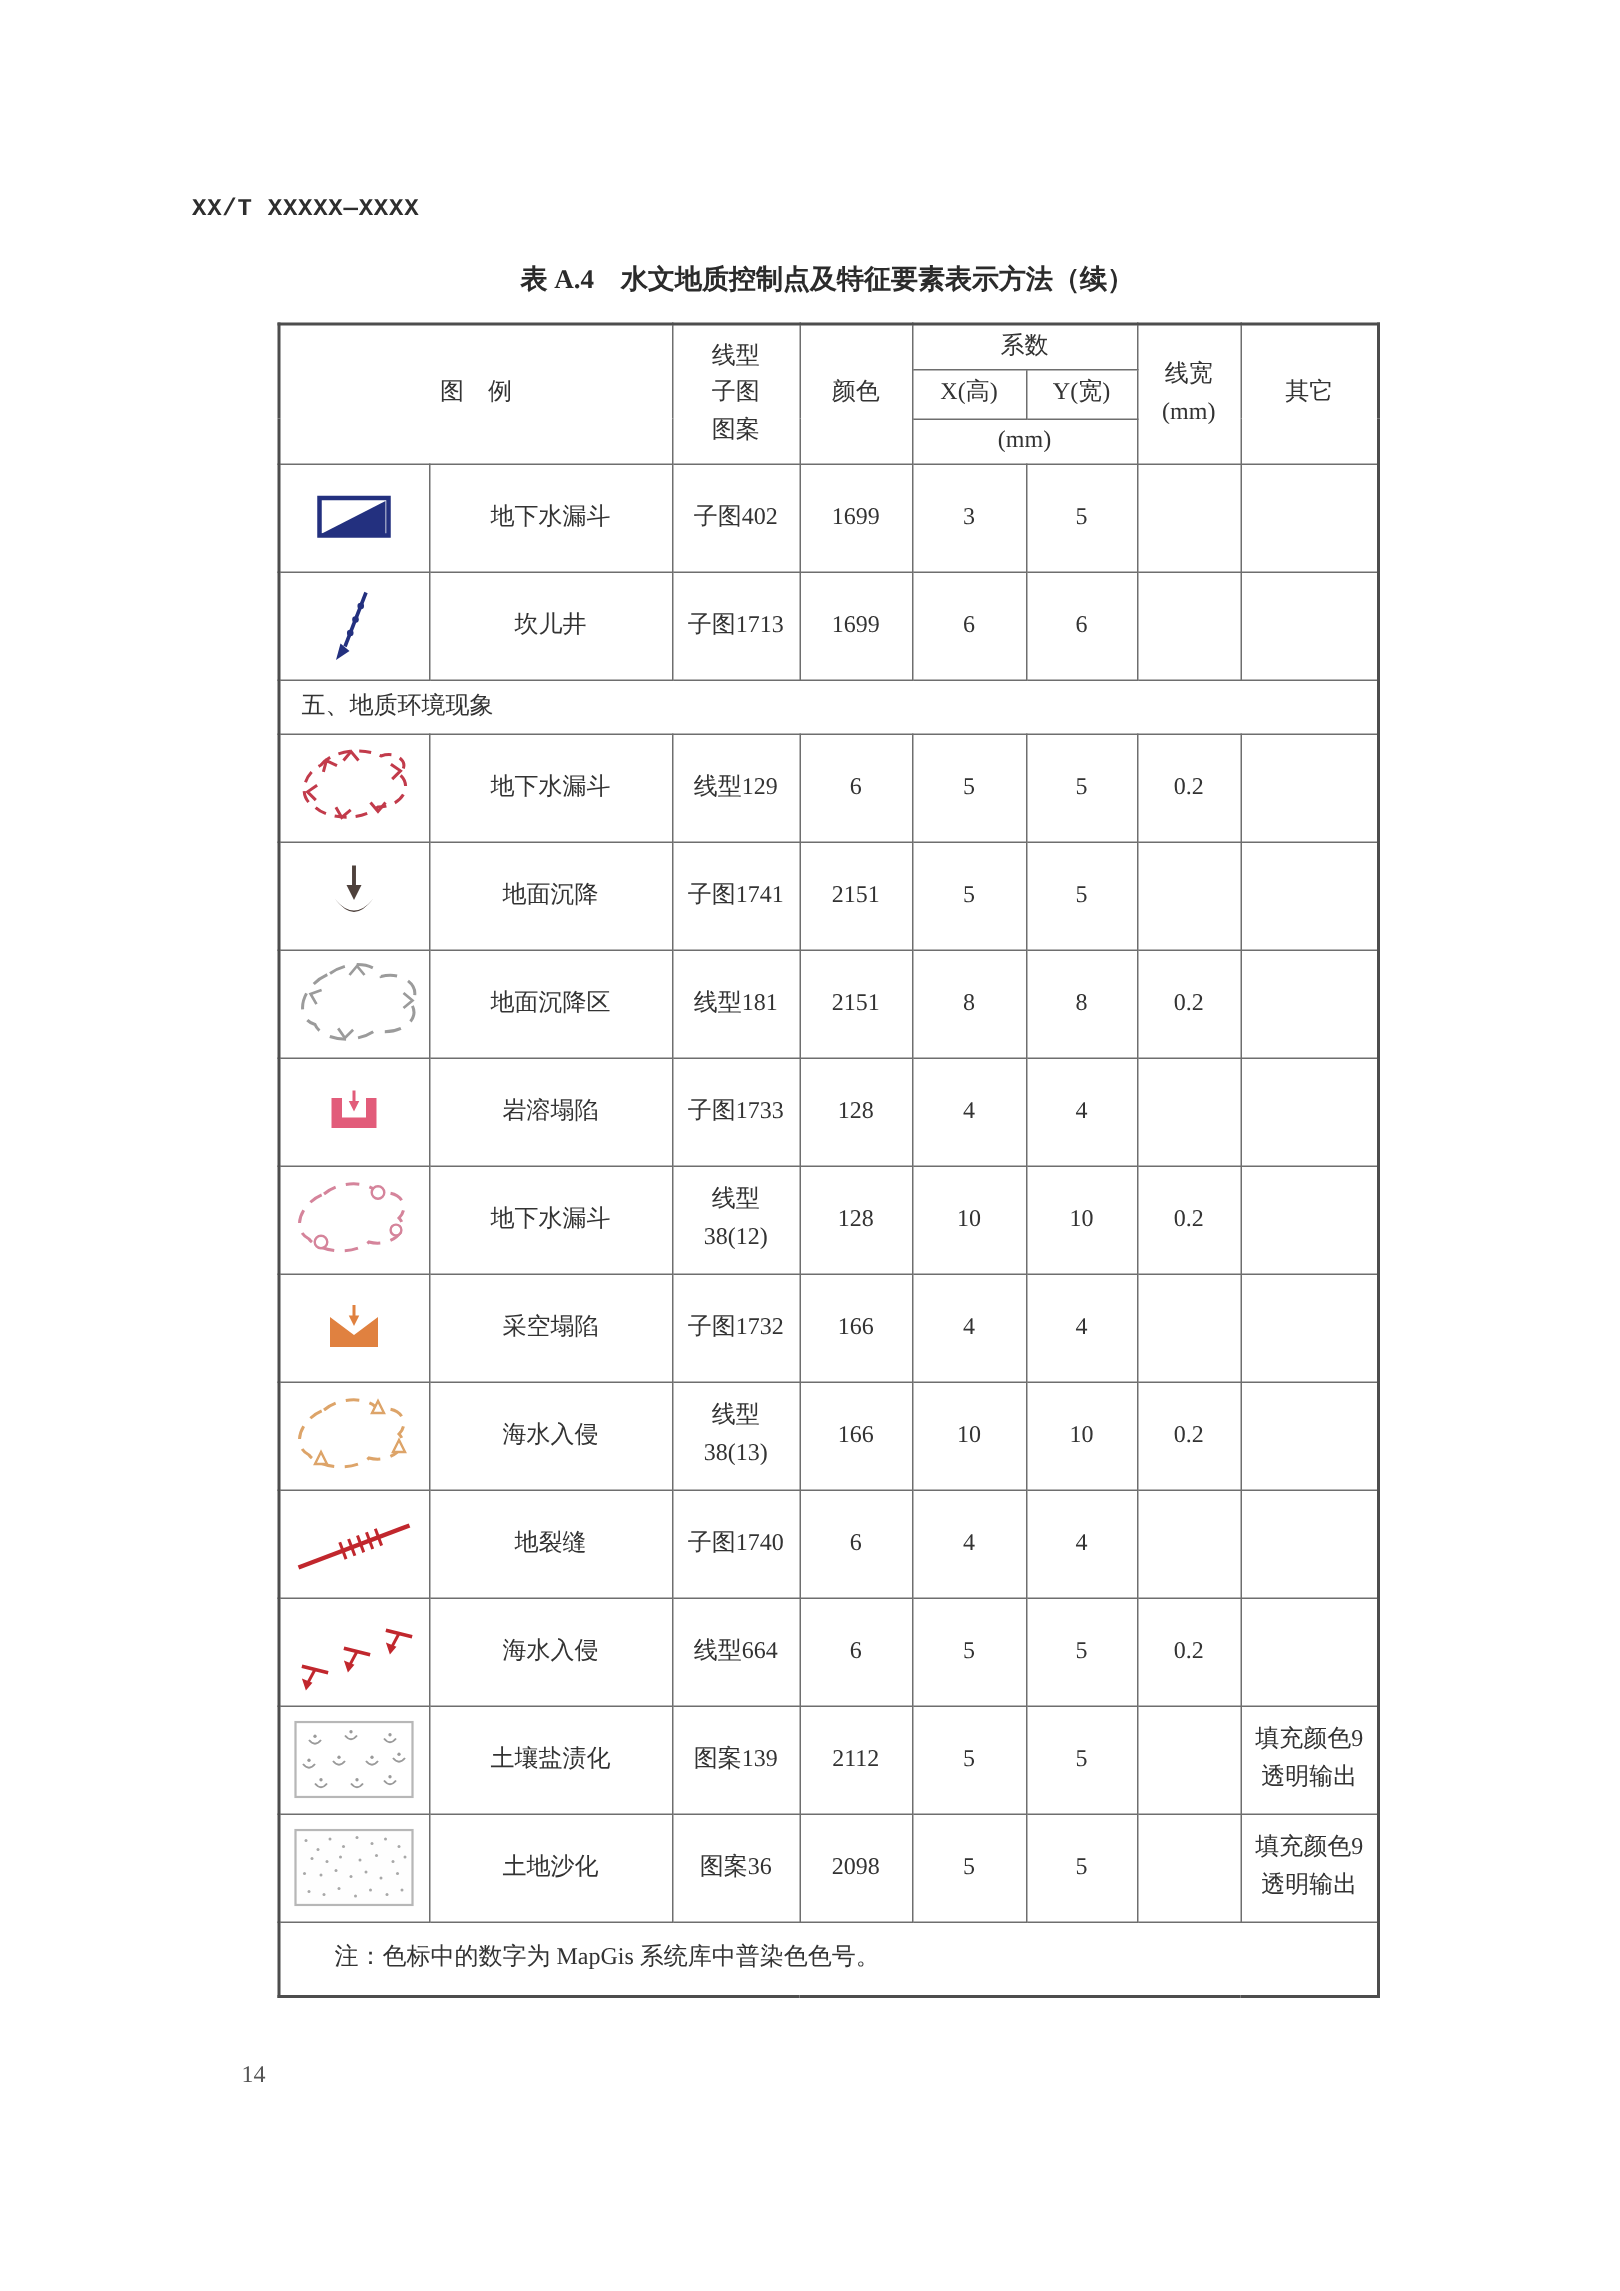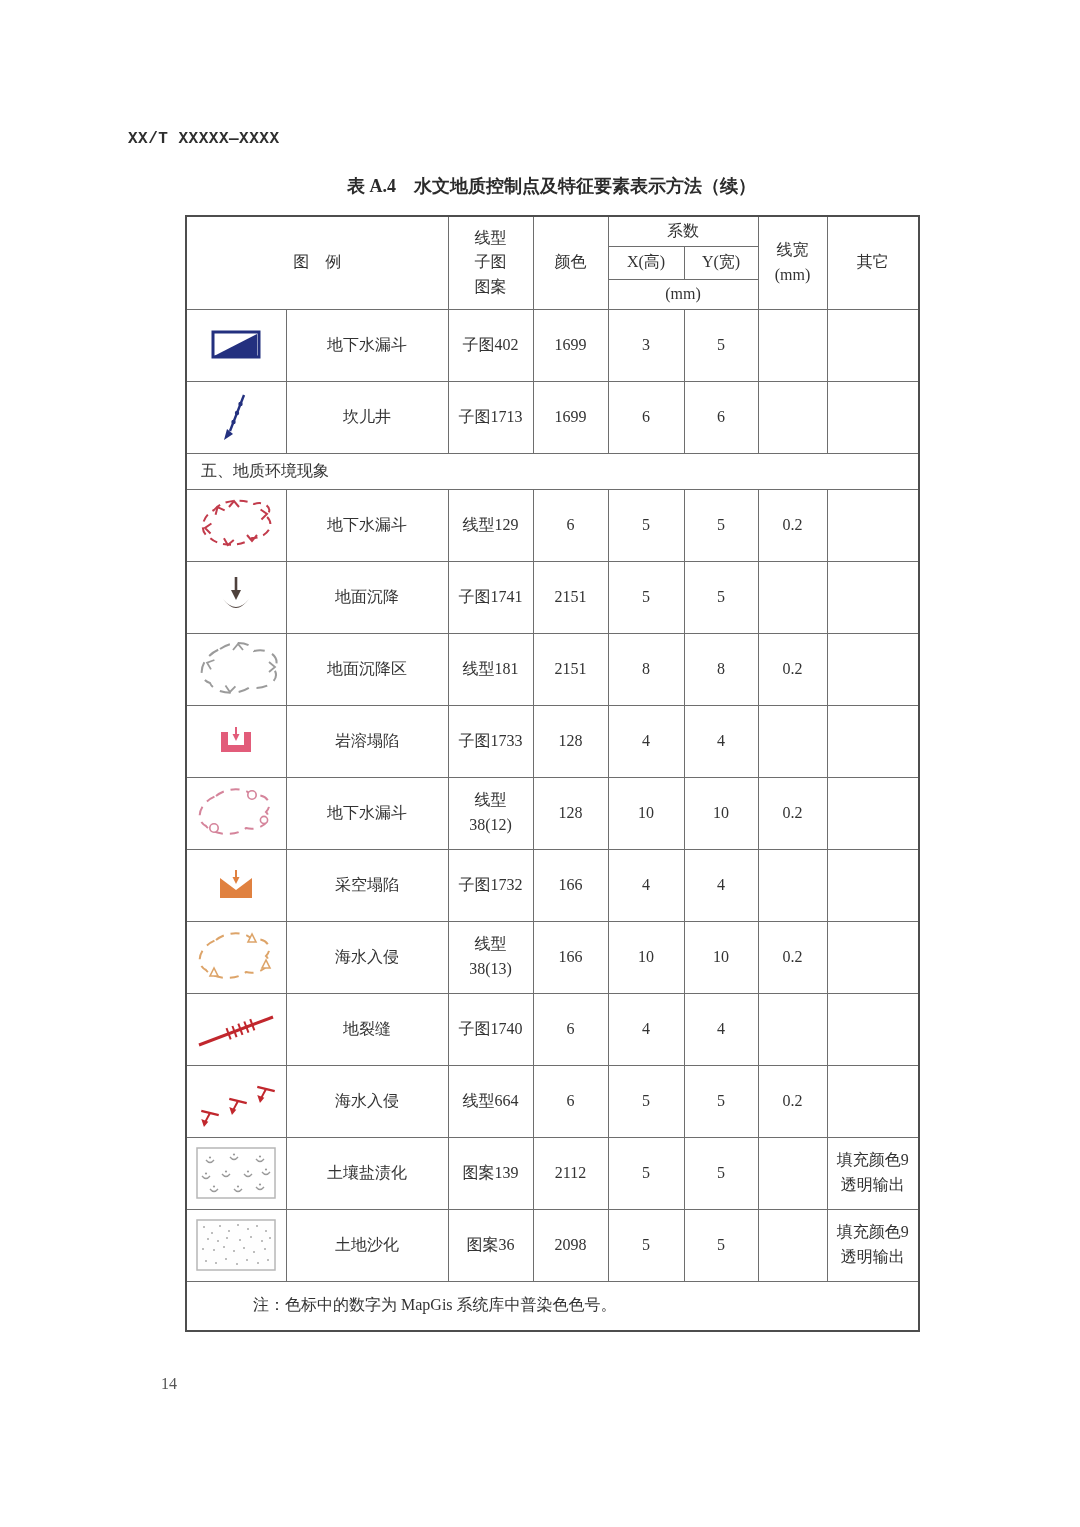--- a/index.html
+++ b/index.html
@@ -33,21 +33,21 @@
     padding:2px 3px;overflow:hidden;
   }
   thead tr.h1{height:30px;}
   thead tr.h2{height:33px;}
   thead tr.h3{height:29px;}
   tbody tr.item{height:72px;}
   tbody td.section{
     height:31px;text-align:left;padding-left:14px;font-size:16px;
   }
   tbody td.note{
-    height:44px;text-align:left;padding-left:66px;font-size:16px;
+    height:44px;text-align:left;padding-left:36px;font-size:16px;
   }
   td.sym svg{display:block;margin:0 auto;}
   .page-number{
     position:absolute;left:128px;top:1375px;
     font-size:16px;color:#555;margin-left:33px;
   }
 </style>
 </head>
 <body>
 

